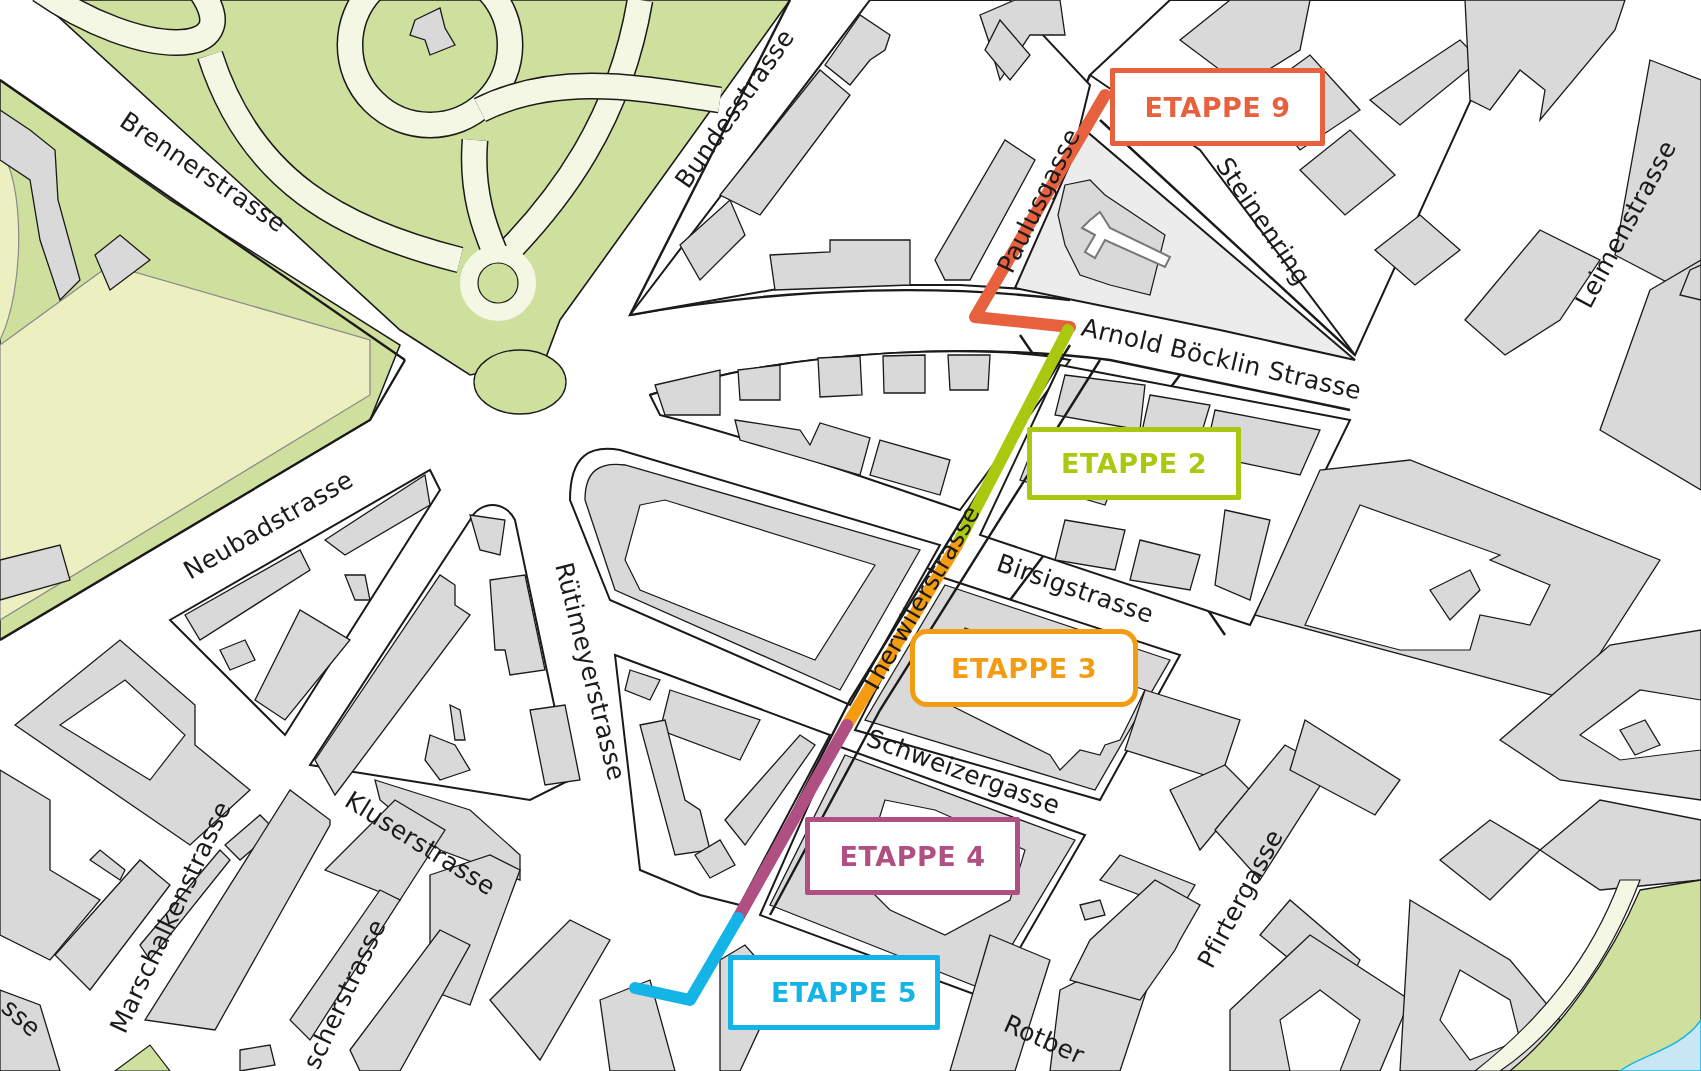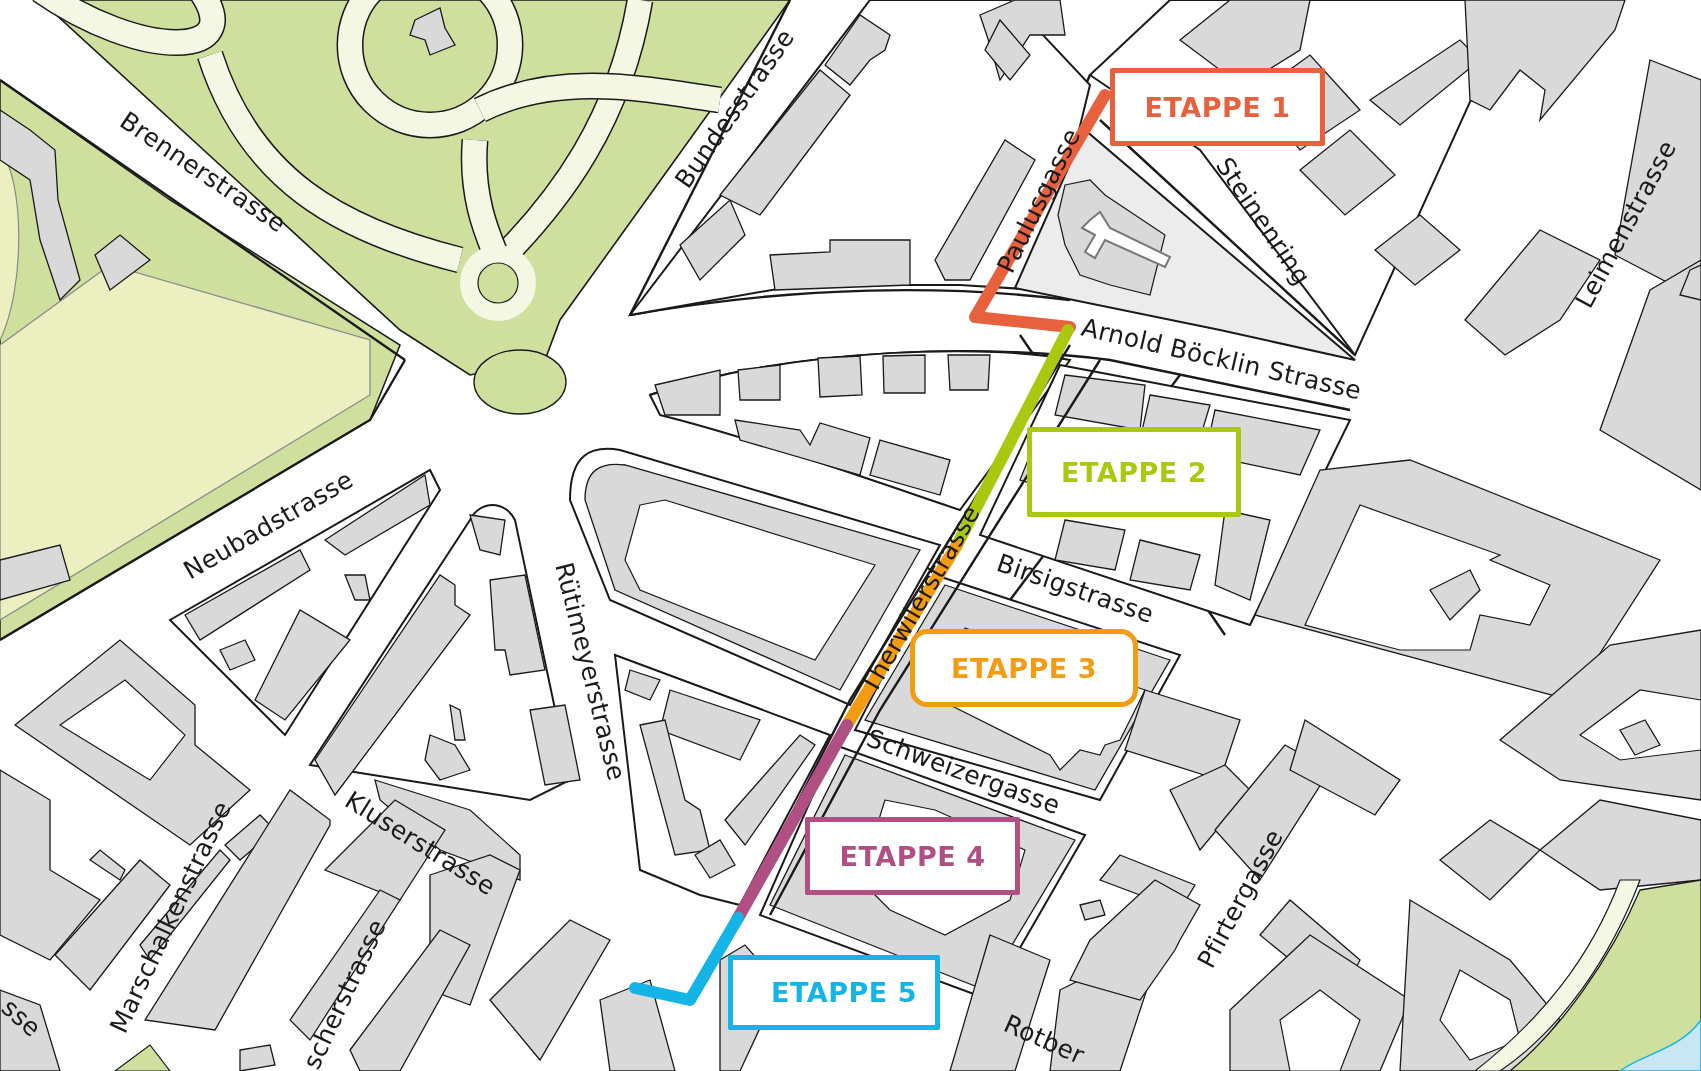--- a/index.html
+++ b/index.html
@@ -255,23 +255,23 @@
     <text class="street-label" transform="translate(343,805) rotate(32)">Kluserstrasse</text>
     <text class="street-label" transform="translate(125,1035) rotate(-65)">Marschalkenstrasse</text>
     <text class="street-label" transform="translate(318,1071) rotate(-65)">scherstrasse</text>
     <text class="street-label" transform="translate(0,1010) rotate(42)">sse</text>
     <text class="street-label" transform="translate(1212,970) rotate(-62)">Pfirtergasse</text>
     <text class="street-label" transform="translate(1002,1030) rotate(24)">Rotber</text>
   </g>
 </svg>
 
 <div class="stage-box" style="left:1110px; top:68px; width:215px; height:78px; border-color:#e8613f;">
-  <span class="stage-text" style="color:#e8613f;">ETAPPE 1</span>
-</div>
-<div class="stage-box" style="left:1027px; top:427px; width:214px; height:90px; border-color:#a9c80f;">
+  <span class="stage-text" style="color:#e8613f;">ETAPPE 9</span>
+</div>
+<div class="stage-box" style="left:1027px; top:427px; width:214px; height:73px; border-color:#a9c80f;">
   <span class="stage-text" style="color:#a9c80f;">ETAPPE 2</span>
 </div>
 <div class="stage-box" style="left:910px; top:629px; width:228px; height:78px; border-color:#f39c12;border-radius:17px;">
   <span class="stage-text" style="color:#f39c12;">ETAPPE 3</span>
 </div>
 <div class="stage-box" style="left:805px; top:817px; width:215px; height:78px; border-color:#b04f81;">
   <span class="stage-text" style="color:#b04f81;text-align:right;">ETAPPE 4</span>
 </div>
 <div class="stage-box" style="left:728px; top:955px; width:212px; height:75px; border-color:#14b4e6;padding-left:20px;">
   <span class="stage-text" style="color:#14b4e6;">ETAPPE 5</span>

